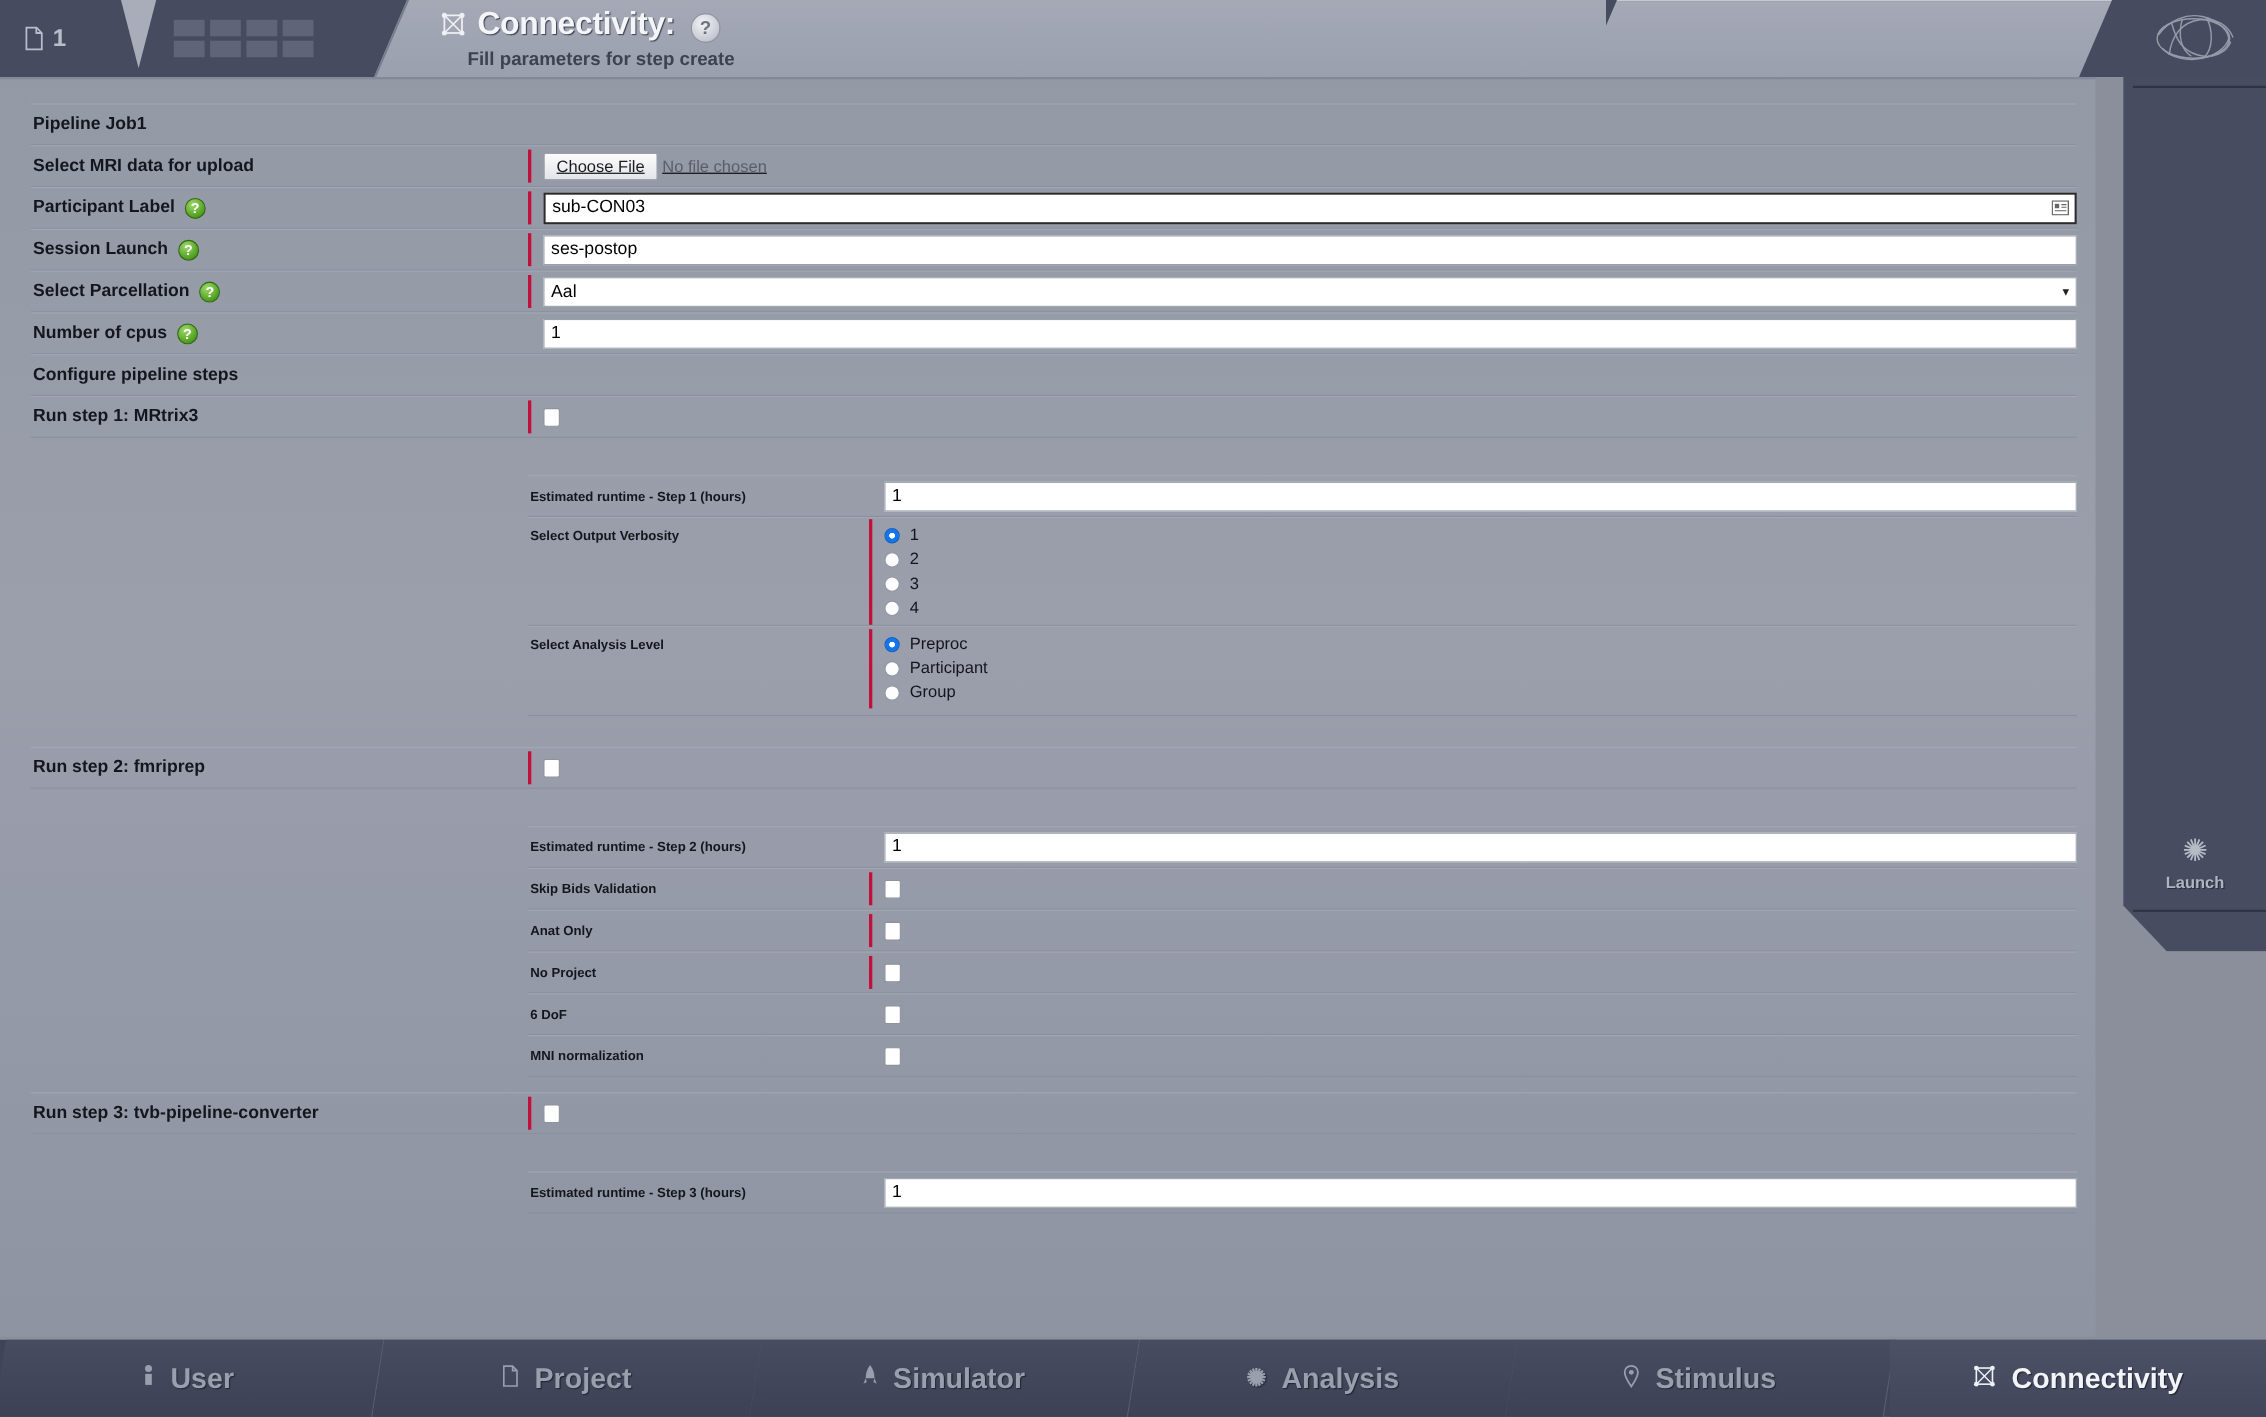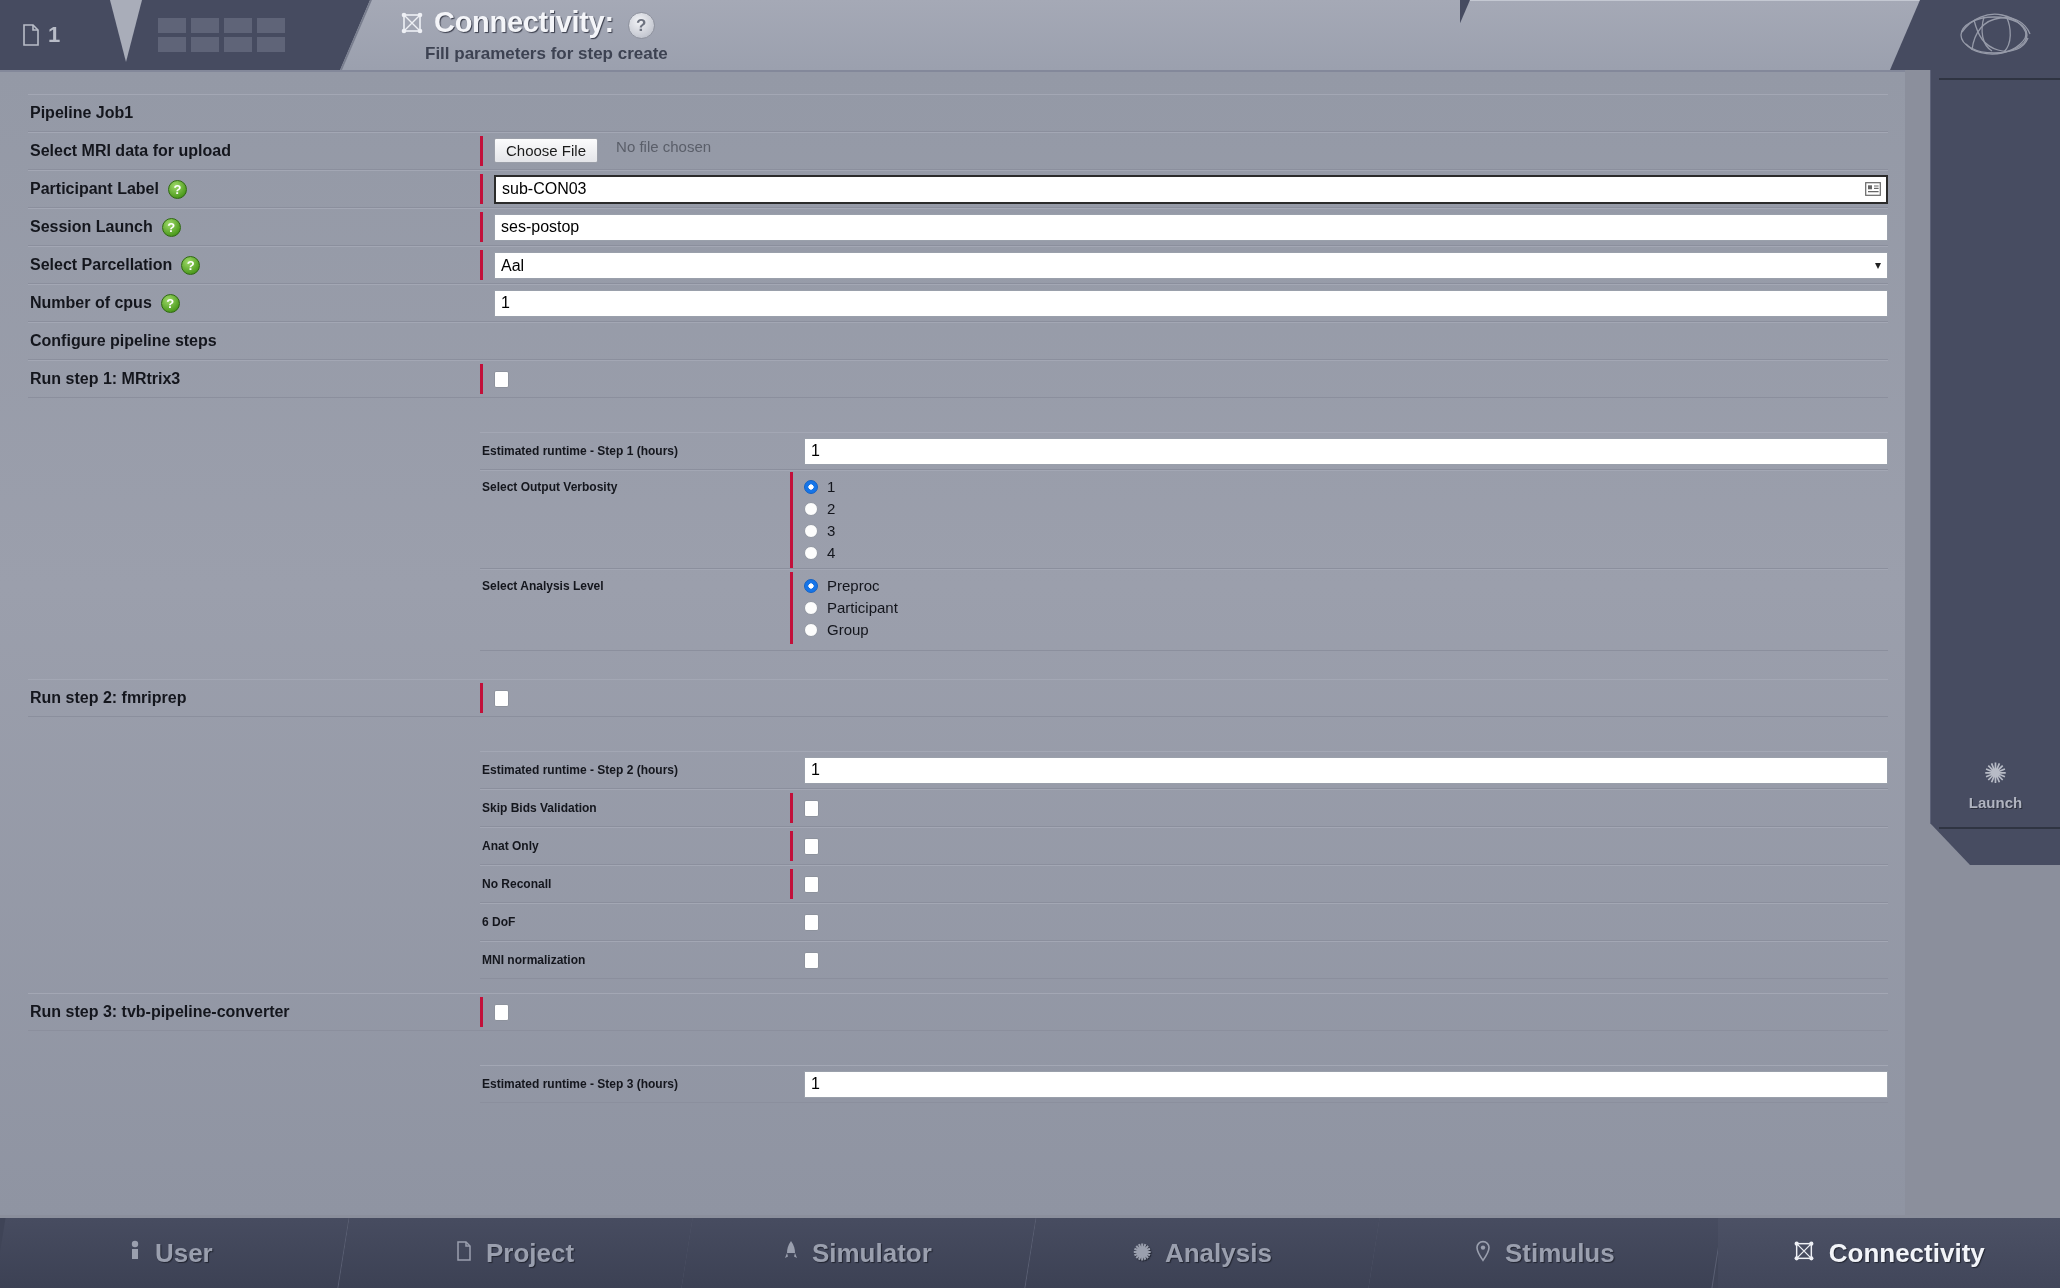--- a/index.html
+++ b/index.html
@@ -180,22 +180,22 @@
     position: absolute; right: 7px; top: 50%; transform: translateY(-50%);
     pointer-events: none; font-size: 12px; color: #222;
   }
   .fieldwrap { position: relative; width: 100%; }
   .contact-ico {
     position: absolute; right: 7px; top: 50%; transform: translateY(-50%);
     color: #666; line-height: 0;
   }
 
   .filebox {
-    display: flex; align-items: flex-start; gap: 18px;
-    width: 100%; height: 26px;
+    display: flex; align-items: center; gap: 4px;
+    width: 100%; height: 26px; text-decoration: underline;
   }
   .choose-file {
     font-family: "Liberation Sans", sans-serif;
     font-size: 15px; color: #1b1b1b;
     background: linear-gradient(to bottom, #fbfbfc, #e4e5e9);
     border: 1px solid #9b9fa9;
     border-radius: 2px;
     padding: 3px 11px;
     cursor: pointer;
   }
@@ -499,21 +499,21 @@
 
       <div class="row">
         <div class="lblcell lbl">Anat Only</div>
         <div class="ctrl">
           <span class="reqbar"></span>
           <input class="cbx" type="checkbox" style="">
         </div>
       </div>
 
       <div class="row">
-        <div class="lblcell lbl">No Reconall</div>
+        <div class="lblcell lbl">No Project</div>
         <div class="ctrl">
           <span class="reqbar"></span>
           <input class="cbx" type="checkbox" style="">
         </div>
       </div>
 
       <div class="row">
         <div class="lblcell lbl">6 DoF</div>
         <div class="ctrl">
           <input class="cbx" type="checkbox" style="">

